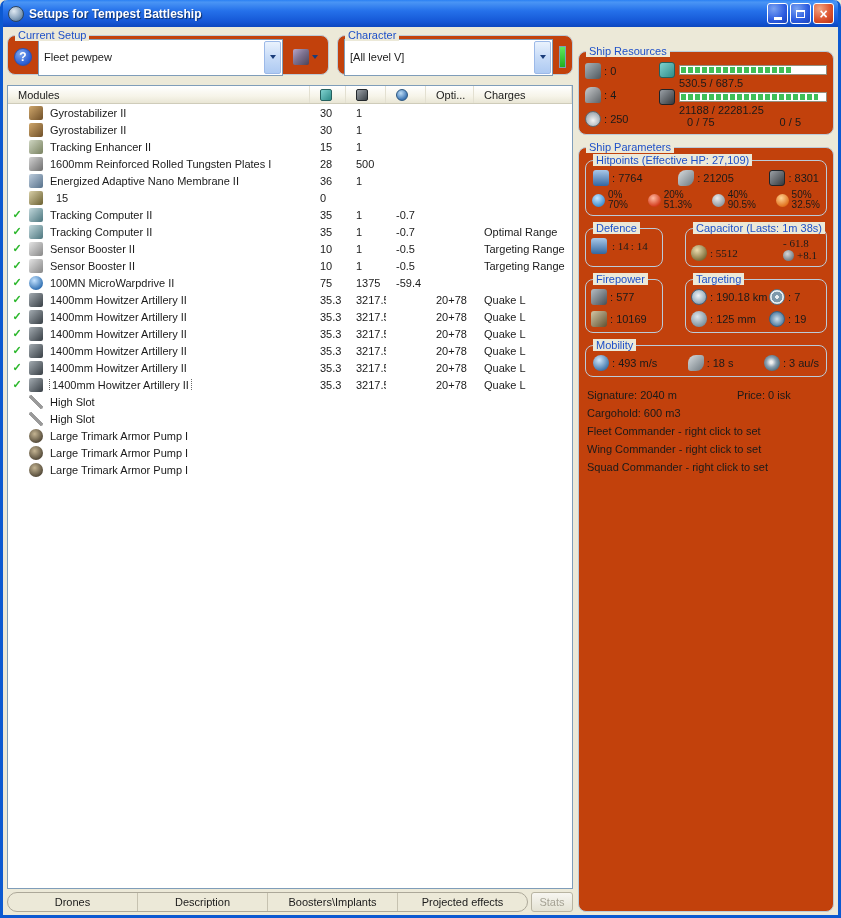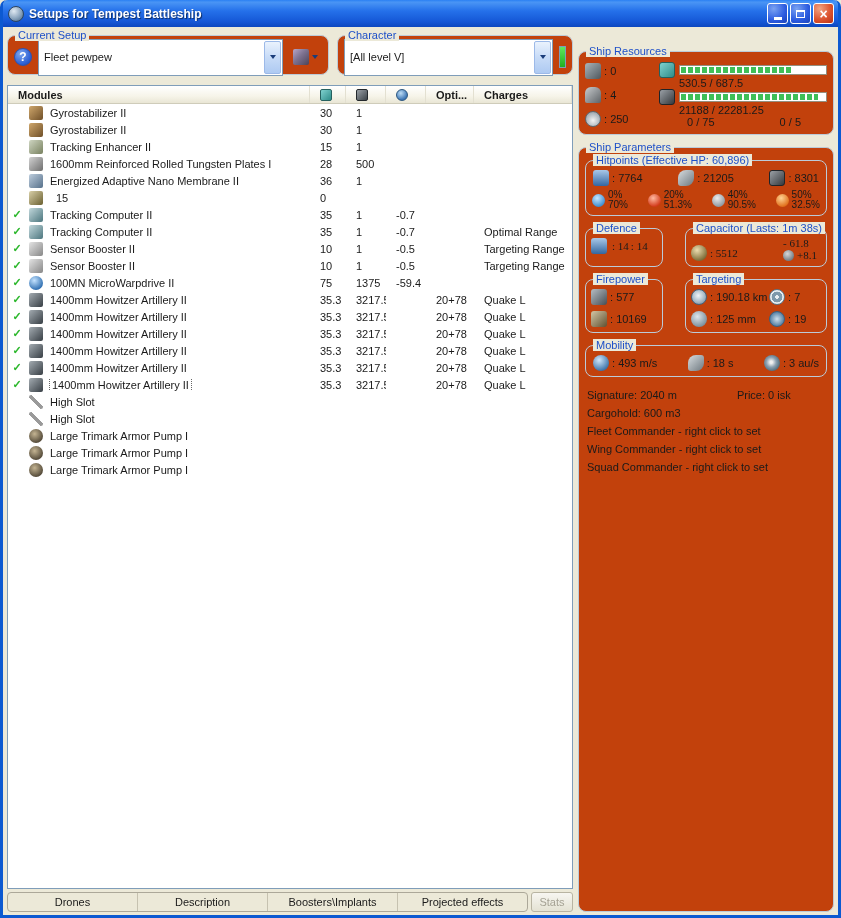--- a/index.html
+++ b/index.html
@@ -55,21 +55,21 @@
   .tool-ic { width:16px; height:16px; border-radius:2px;
     background:linear-gradient(135deg,#b7a6c9 0%,#7d7290 45%,#4c4358 100%); }
   .char-status { width:7px; height:22px; border:1px solid #7f9db9;
     background:linear-gradient(180deg,#5fe85f,#1fae1f); }
 
   
   .modules-panel { flex:1; border:1px solid #7f9db9; background:#fff; display:flex; flex-direction:column; overflow:hidden; }
   .thead { display:grid; grid-template-columns:302px 36px 40px 40px 48px 1fr; height:18px; flex:0 0 18px;
     background:linear-gradient(180deg,#ffffff,#f6f4e9 60%,#e9e6d5); border-bottom:1px solid #cfccba; }
   .hcell { display:flex; align-items:center; padding-left:10px; border-right:1px solid #e3e0d1; height:100%;
-    white-space:nowrap; overflow:hidden; cursor:pointer;font-weight:bold; }
+    white-space:nowrap; overflow:hidden; cursor:pointer; }
   .hic { width:12px; height:12px; border-radius:2px; }
   .hic-cpu { background:linear-gradient(135deg,#7fd2cf,#2f8d8a); border:1px solid #25615f; }
   .hic-pg  { background:linear-gradient(135deg,#9aa0a6,#3c4348); border:1px solid #23282c; }
   .hic-cap { border-radius:50%; background:radial-gradient(circle at 38% 32%, #bcdcf5, #3e77b5 70%); border:1px solid #2b567f; }
   .tbody { flex:1; overflow:hidden; }
   .mod-row { display:grid; grid-template-columns:18px 20px 264px 36px 40px 40px 48px 1fr; height:17px;
     align-items:center; cursor:default; }
   .cell { white-space:nowrap; overflow:hidden; }
   .chk { text-align:center; color:#2eb82e; font-weight:bold; font-size:11px; }
   .icc { display:flex; align-items:center; justify-content:flex-start; padding-left:3px; }
@@ -85,21 +85,21 @@
   .ic-reactor-control  { background:linear-gradient(135deg,#d9d0a8,#6a5f30); }
   .ic-tracking-computer{ background:linear-gradient(135deg,#c2d8dc,#4c767e); }
   .ic-sensor-booster   { background:linear-gradient(135deg,#e4e4e4,#878787); }
   .ic-microwarpdrive   { border-radius:50%; background:radial-gradient(circle at 38% 32%, #c4e3ff, #2d6db0 75%); }
   .ic-artillery        { background:linear-gradient(135deg,#a4acb2,#373e44); }
   .ic-high-slot        { background:linear-gradient(45deg, transparent 40%, #9a9a9a 40% 60%, transparent 60%); }
   .ic-rig              { border-radius:50%; background:radial-gradient(circle at 40% 35%, #c4b492, #4c4333 78%); }
 
   
   .bottombar { flex:0 0 20px; height:20px; margin-top:3px; display:flex; align-items:stretch; }
-  .btabs { flex:1; display:flex; border:1px solid #aca899; border-radius:4px; background:#ece9d8; }
+  .btabs { flex:1; display:flex; border:1px solid #aca899; border-radius:10px; background:#ece9d8; }
   .btab { flex:1; display:flex; align-items:center; justify-content:center; border-right:1px solid #c6c2b0;
     white-space:nowrap; overflow:hidden; cursor:pointer; }
   .btab:last-child { border-right:none; }
   .stats-btn { width:42px; margin-left:3px; border:1px solid #b8b4a2; border-radius:3px; color:#a5a294;
     background:linear-gradient(180deg,#f7f6f1,#e4e2d3); font-size:11px; }
 
   
   .pv::before { content:": "; }
   .pic { width:16px; height:16px; border-radius:3px; display:inline-block; flex:0 0 auto; }
   .p-item { display:flex; align-items:center; gap:3px; white-space:nowrap; }
@@ -556,21 +556,21 @@
               <span>0 / 5</span>
             </div>
           </div>
         </div>
       </div>
 
       <div class="gb gb-params">
         <span class="gb-label">Ship Parameters</span>
 
         <div class="gb gb-sub">
-          <span class="gb-label">Hitpoints (Effective HP: 60,896)</span>
+          <span class="gb-label">Hitpoints (Effective HP: 27,109)</span>
           <div class="hp-row1">
             <div class="p-item">
                 <i class="pic pic-defence"></i>
                 <span class="pv">7764</span>
               </div>
             <div class="p-item">
                 <i class="pic pic-agility"></i>
                 <span class="pv">21205</span>
               </div>
             <div class="p-item">

